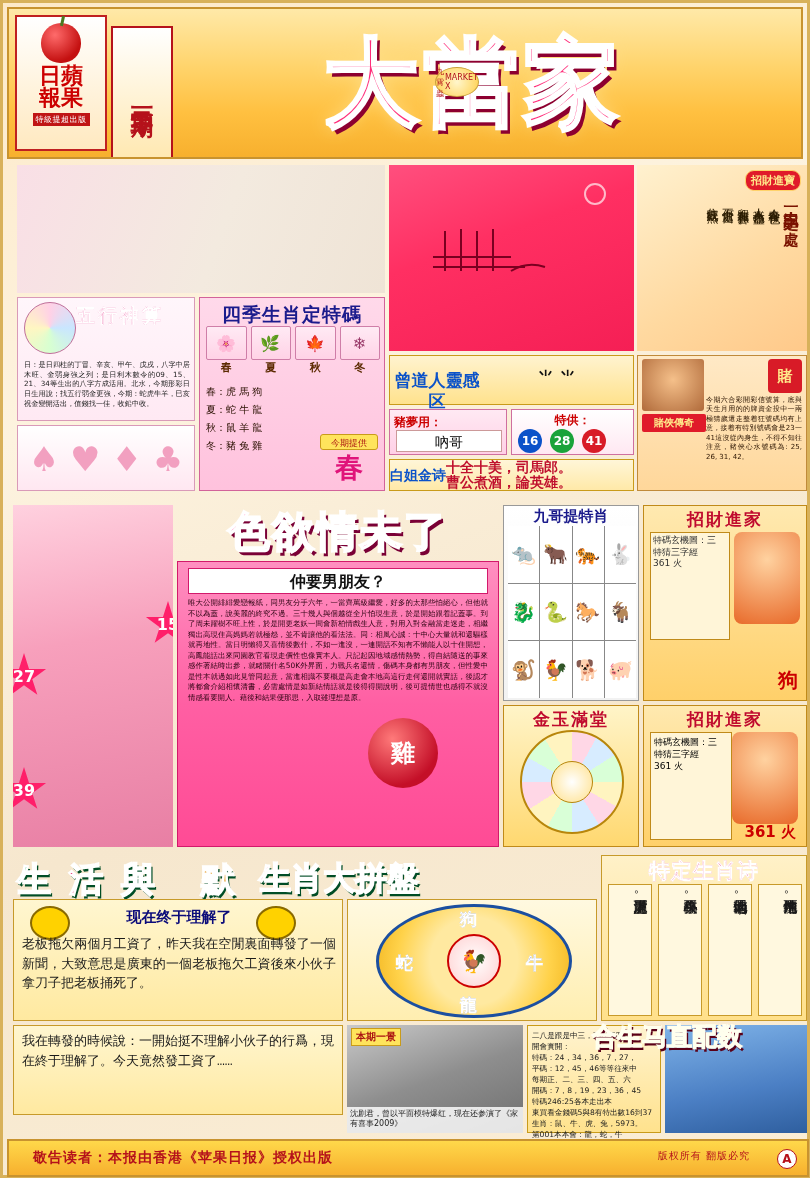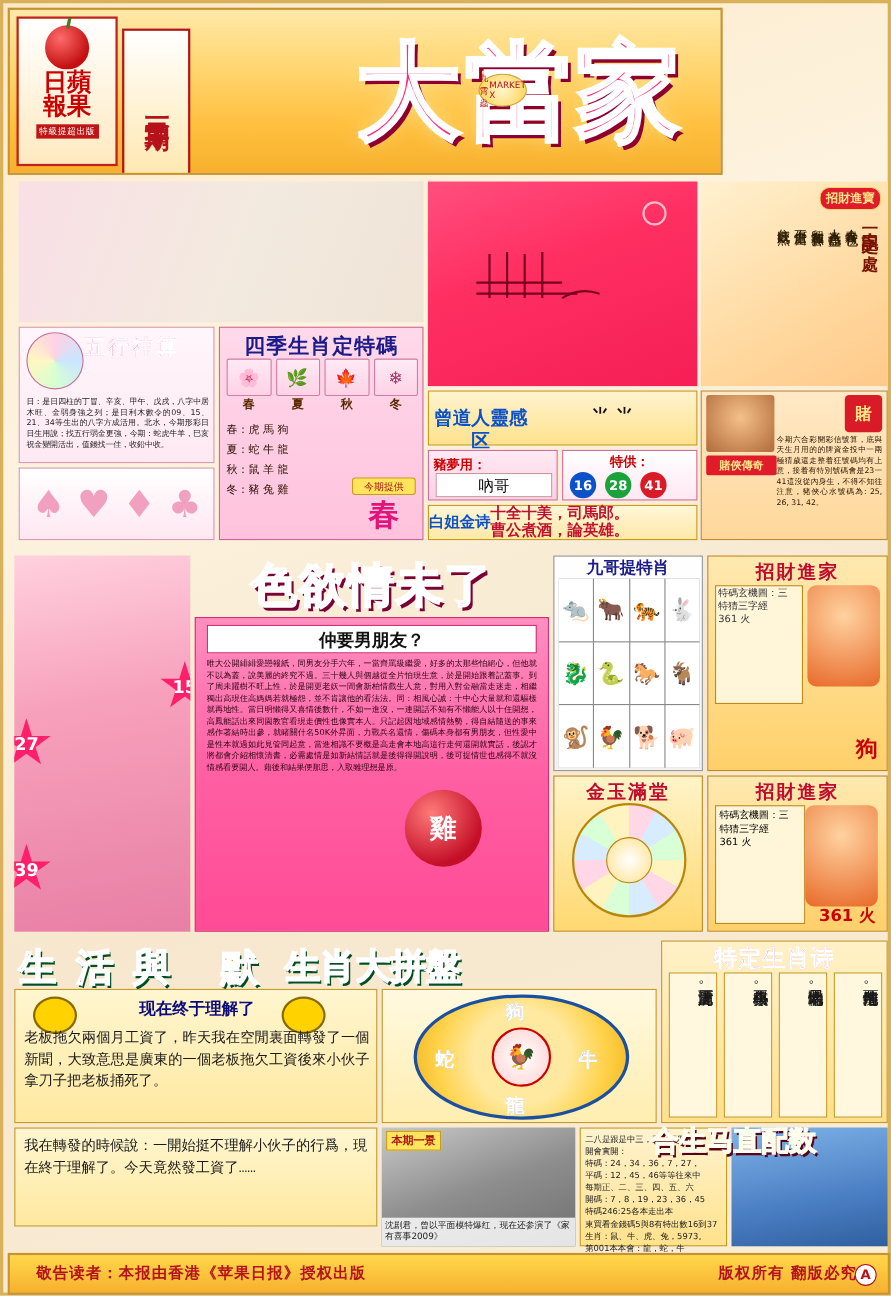--- a/index.html
+++ b/index.html
@@ -16,21 +16,21 @@
     background: linear-gradient(160deg,#fde9c8 0%,#fdf3df 30%,#f6e7ce 60%,#fbeed6 100%);
     border: 3px solid #d8b15a;
   }
   
   .abs { position: absolute; }
   .ctr { display:flex; align-items:center; justify-content:center;margin-top:11px; }
   .vt { writing-mode: vertical-rl; text-orientation: upright; }
 
   
   #header {
-    left: 4px; top: 4px; width: 650px; height: 152px;
+    left: 4px; top: 4px; width: 796px; height: 152px;
     background: linear-gradient(180deg,#ffe9a8 0%,#ffd36a 40%,#ffc040 70%,#f7b02e 100%);
     border: 2px solid #c8932f;
     overflow: hidden;
   }
   #logo-box {
     left: 6px; top: 6px; width: 92px; height: 136px;
     background: linear-gradient(180deg,#fff 0%,#ffe9c0 100%);
     border: 2px solid #c02020;
     display:flex; flex-direction: column; align-items:center; justify-content:flex-start;
   }
@@ -458,21 +458,21 @@
   #footer{
     left:4px; top: 1136px; width: 802px; height: 38px;
     background: linear-gradient(180deg,#ffd84a,#f7b02e);
     border:2px solid #c8932f;
   }
   #foot-left{
     position:absolute; left:24px; top:8px; font-size:14px; font-weight:bold; color:#b5121b;
     letter-spacing:1px;
   }
   #foot-right{
-    position:absolute; right:28px; top:8px; font-size:14px; font-weight:bold; color:#b5121b;
+    position:absolute; right:57px; top:8px; font-size:10px; font-weight:normal; color:#b5121b;
     letter-spacing:1px;
   }
   #foot-a{
     position:absolute; right:10px; top:8px; width:20px;height:20px;border-radius:50%;
     background:#fff; border:1px solid #b5121b; color:#b5121b; font-size:12px;
     display:flex;align-items:center;justify-content:center; font-weight:bold;
   }
 </style>
 </head>
 <body>

